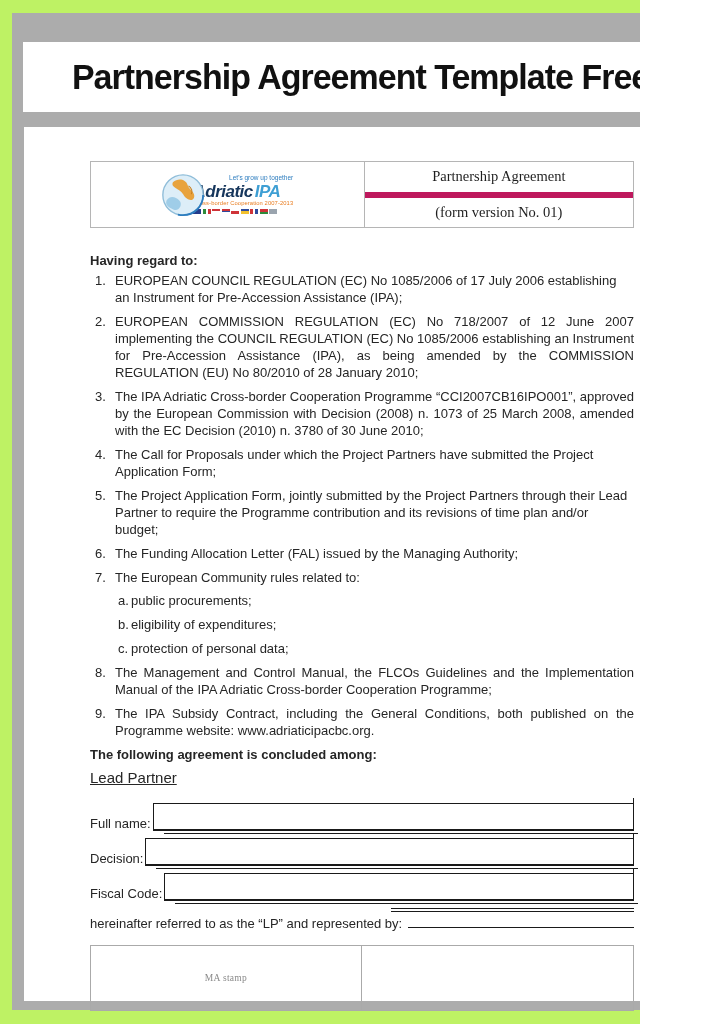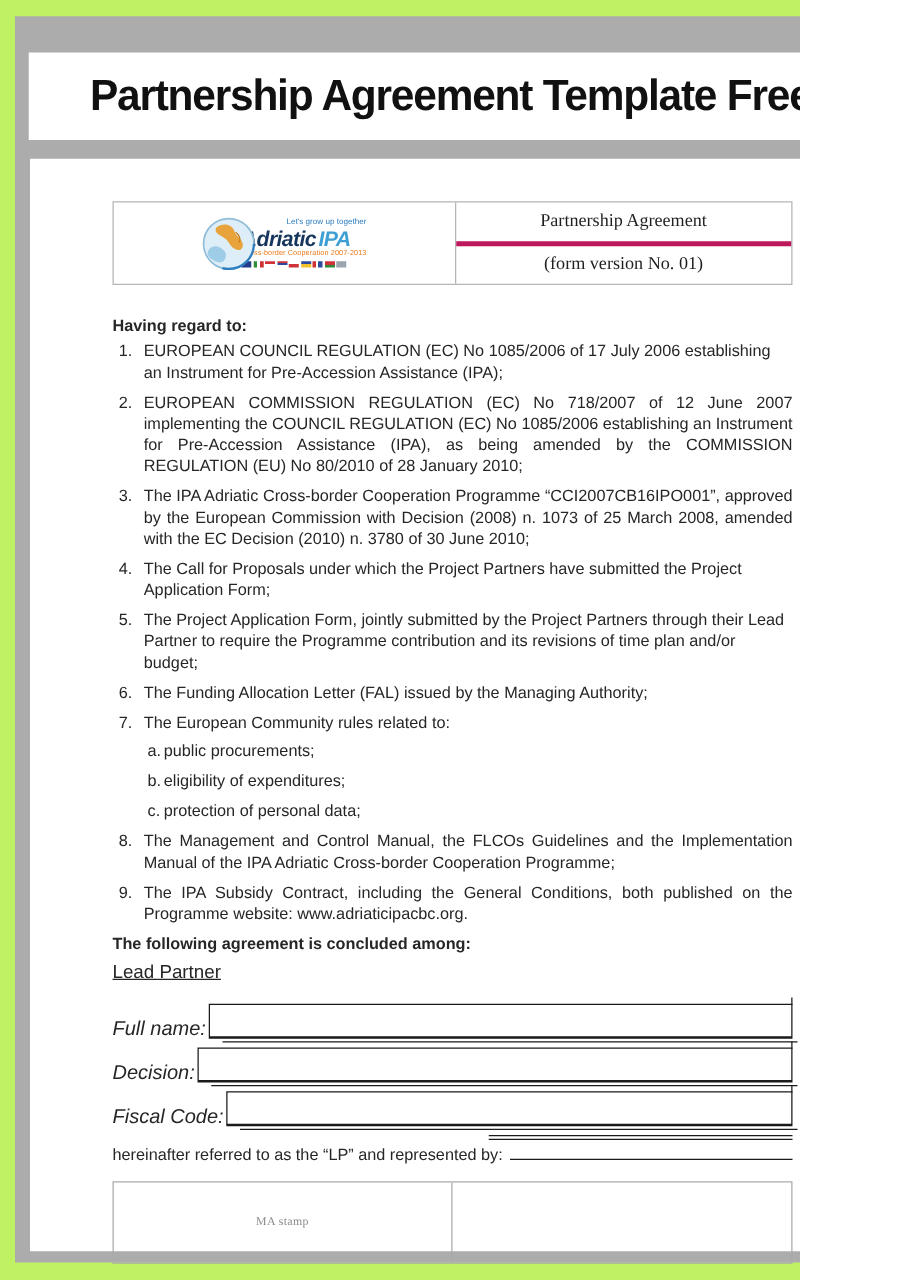--- a/index.html
+++ b/index.html
@@ -26,40 +26,40 @@
   .tagline { font-size:6.5px; color:#2d7dbf; align-self:flex-end; margin-bottom:1px; }
   .brand { font-style:italic; font-weight:bold; font-size:17px; letter-spacing:-0.5px; }
   .brand .adriatic { color:#16365c; }
   .brand .ipa { color:#3e9fd4; margin-left:2px; }
   .logo-sub { font-size:5.8px; color:#e87b1e; margin-top:1.5px; letter-spacing:0.1px; }
   .flags { display:flex; gap:1.5px; margin-top:2px; }
   .flags span { width:8px; height:5px; display:inline-block; }
 
   .header-right { display:flex; flex-direction:column; font-family:"Liberation Serif", serif; }
   .hr-row { flex:1; display:flex; align-items:center; justify-content:center; font-size:14.5px; color:#1f1f1f; }
-  .hr-row:first-child { border-bottom:4px solid #be185d; }
+  .hr-row:first-child { border-bottom:6px solid #be185d; }
 
   
   .bold-lead { font-weight:bold; font-size:13px; line-height:17px; margin-bottom:3px;margin-top:24px; }
   ol.items { list-style:none; }
   ol.items > li { display:flex; padding-left:5px; margin-bottom:7px; font-size:13px; line-height:17px; }
   ol.items .num { flex:0 0 20px; }
   ol.items .txt { flex:1; }
   ol.items .txt.j { text-align:justify; }
   ul.subs { list-style:none; margin:6px 0 0 0; padding-left:3px; }
   ul.subs li { display:flex; margin-bottom:7px; font-size:13px; line-height:17px; }
   ul.subs li:last-child { margin-bottom:0; }
   ul.subs .letter { flex:0 0 13px; }
 
   .agreement { font-weight:bold; font-size:13px; line-height:17px; margin:0 0 6px; }
   .lead-partner { font-size:15px; line-height:17px; margin-bottom:17px;text-decoration:underline; }
 
   
   .field-row { display:flex; align-items:flex-end; margin-bottom:7px; }
-  .field-label { font-size:16px; line-height:15px; white-space:nowrap; margin-right:2px;font-style:italic; }
+  .field-label { font-size:13px; line-height:15px; white-space:nowrap; margin-right:2px; }
   .field-box { flex:1; height:28px; border:1.4px solid #1a1a1a; border-bottom-width:2.4px; position:relative; }
   .field-box::after { content:""; position:absolute; left:10px; right:-5px; bottom:-5px;
                       border-bottom:1.8px solid #1a1a1a; }
   .field-box::before { content:""; position:absolute; right:-1px; top:-6px; height:6px;
                        border-right:1.4px solid #1a1a1a; }
 
   .sep-double { width:243px; margin:7px 0 3px auto; height:4px;
                 border-top:1.2px solid #1a1a1a; border-bottom:1.6px solid #1a1a1a; }
   .hereinafter-row { display:flex; align-items:flex-start; font-size:13px; line-height:17px; }
   .hereinafter-row .blank { flex:1; margin-left:6px; border-bottom:1.6px solid #1a1a1a; height:13px; }

